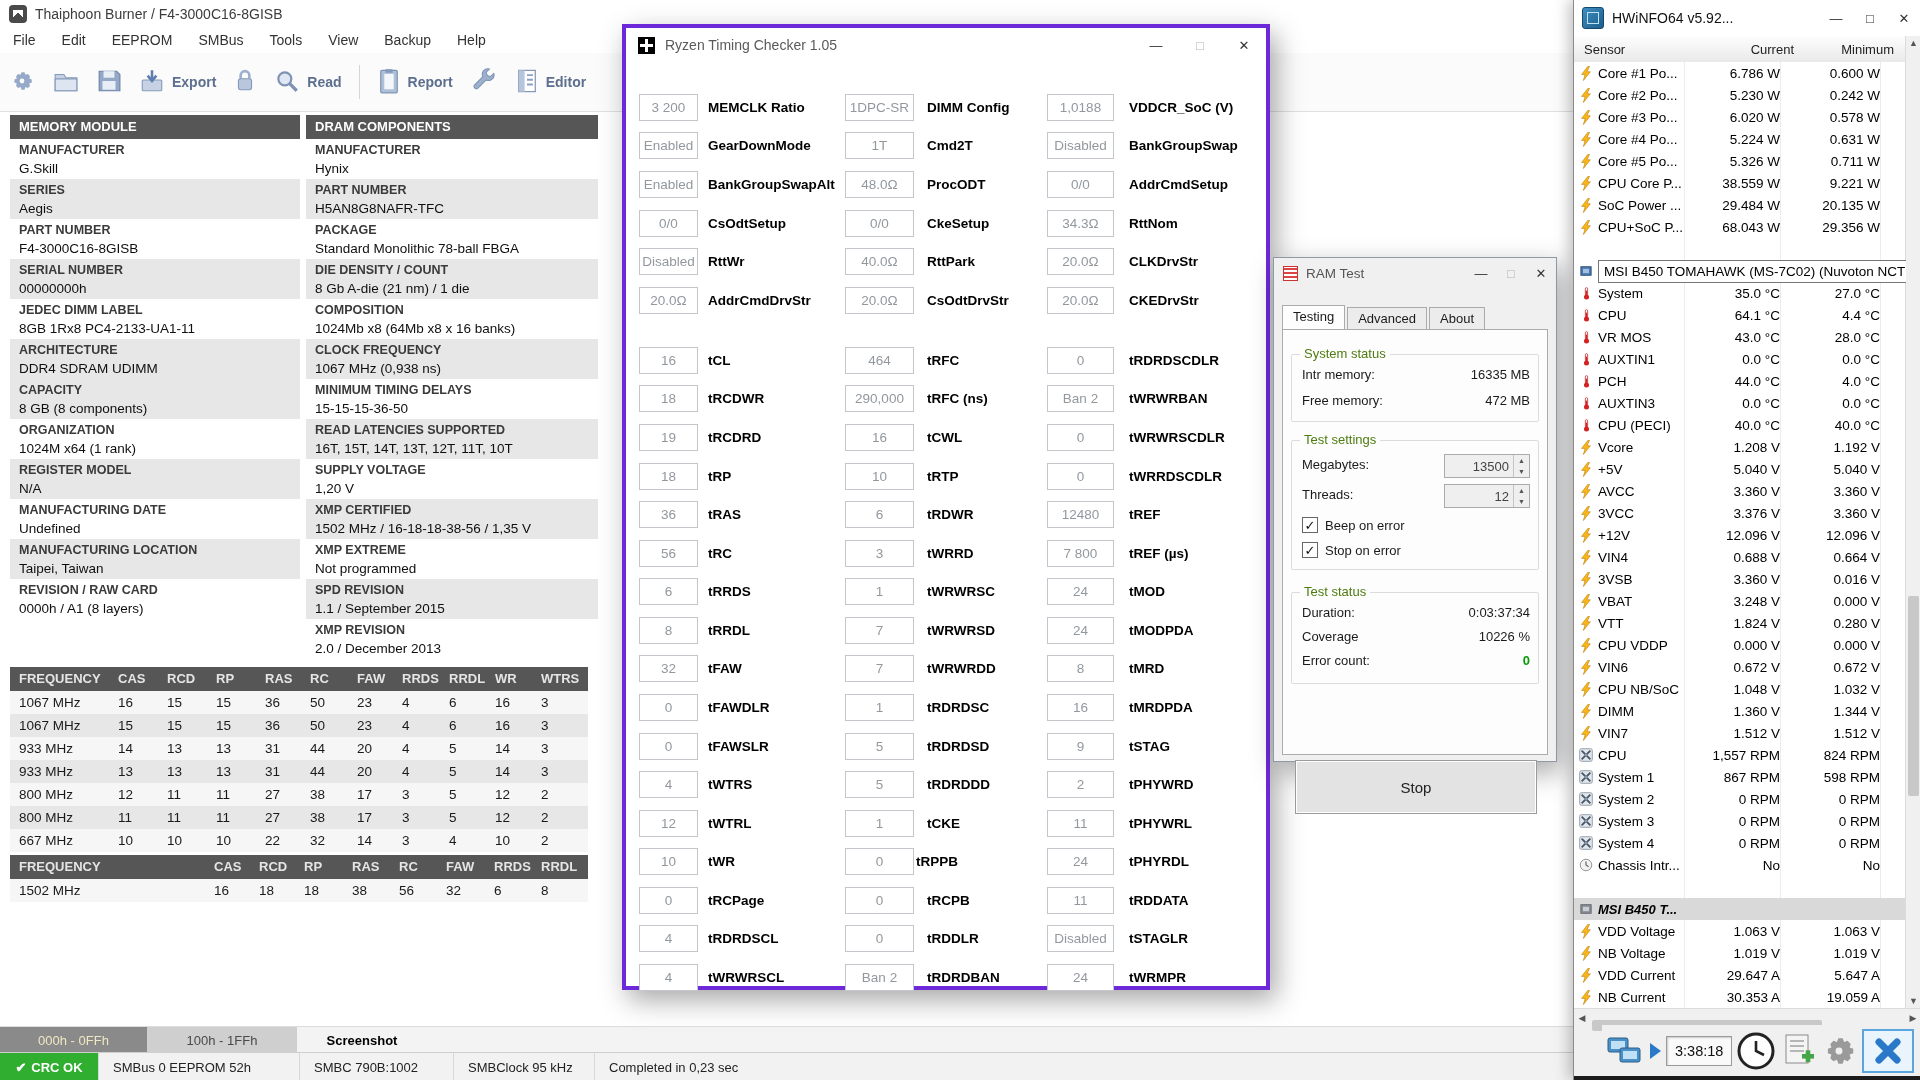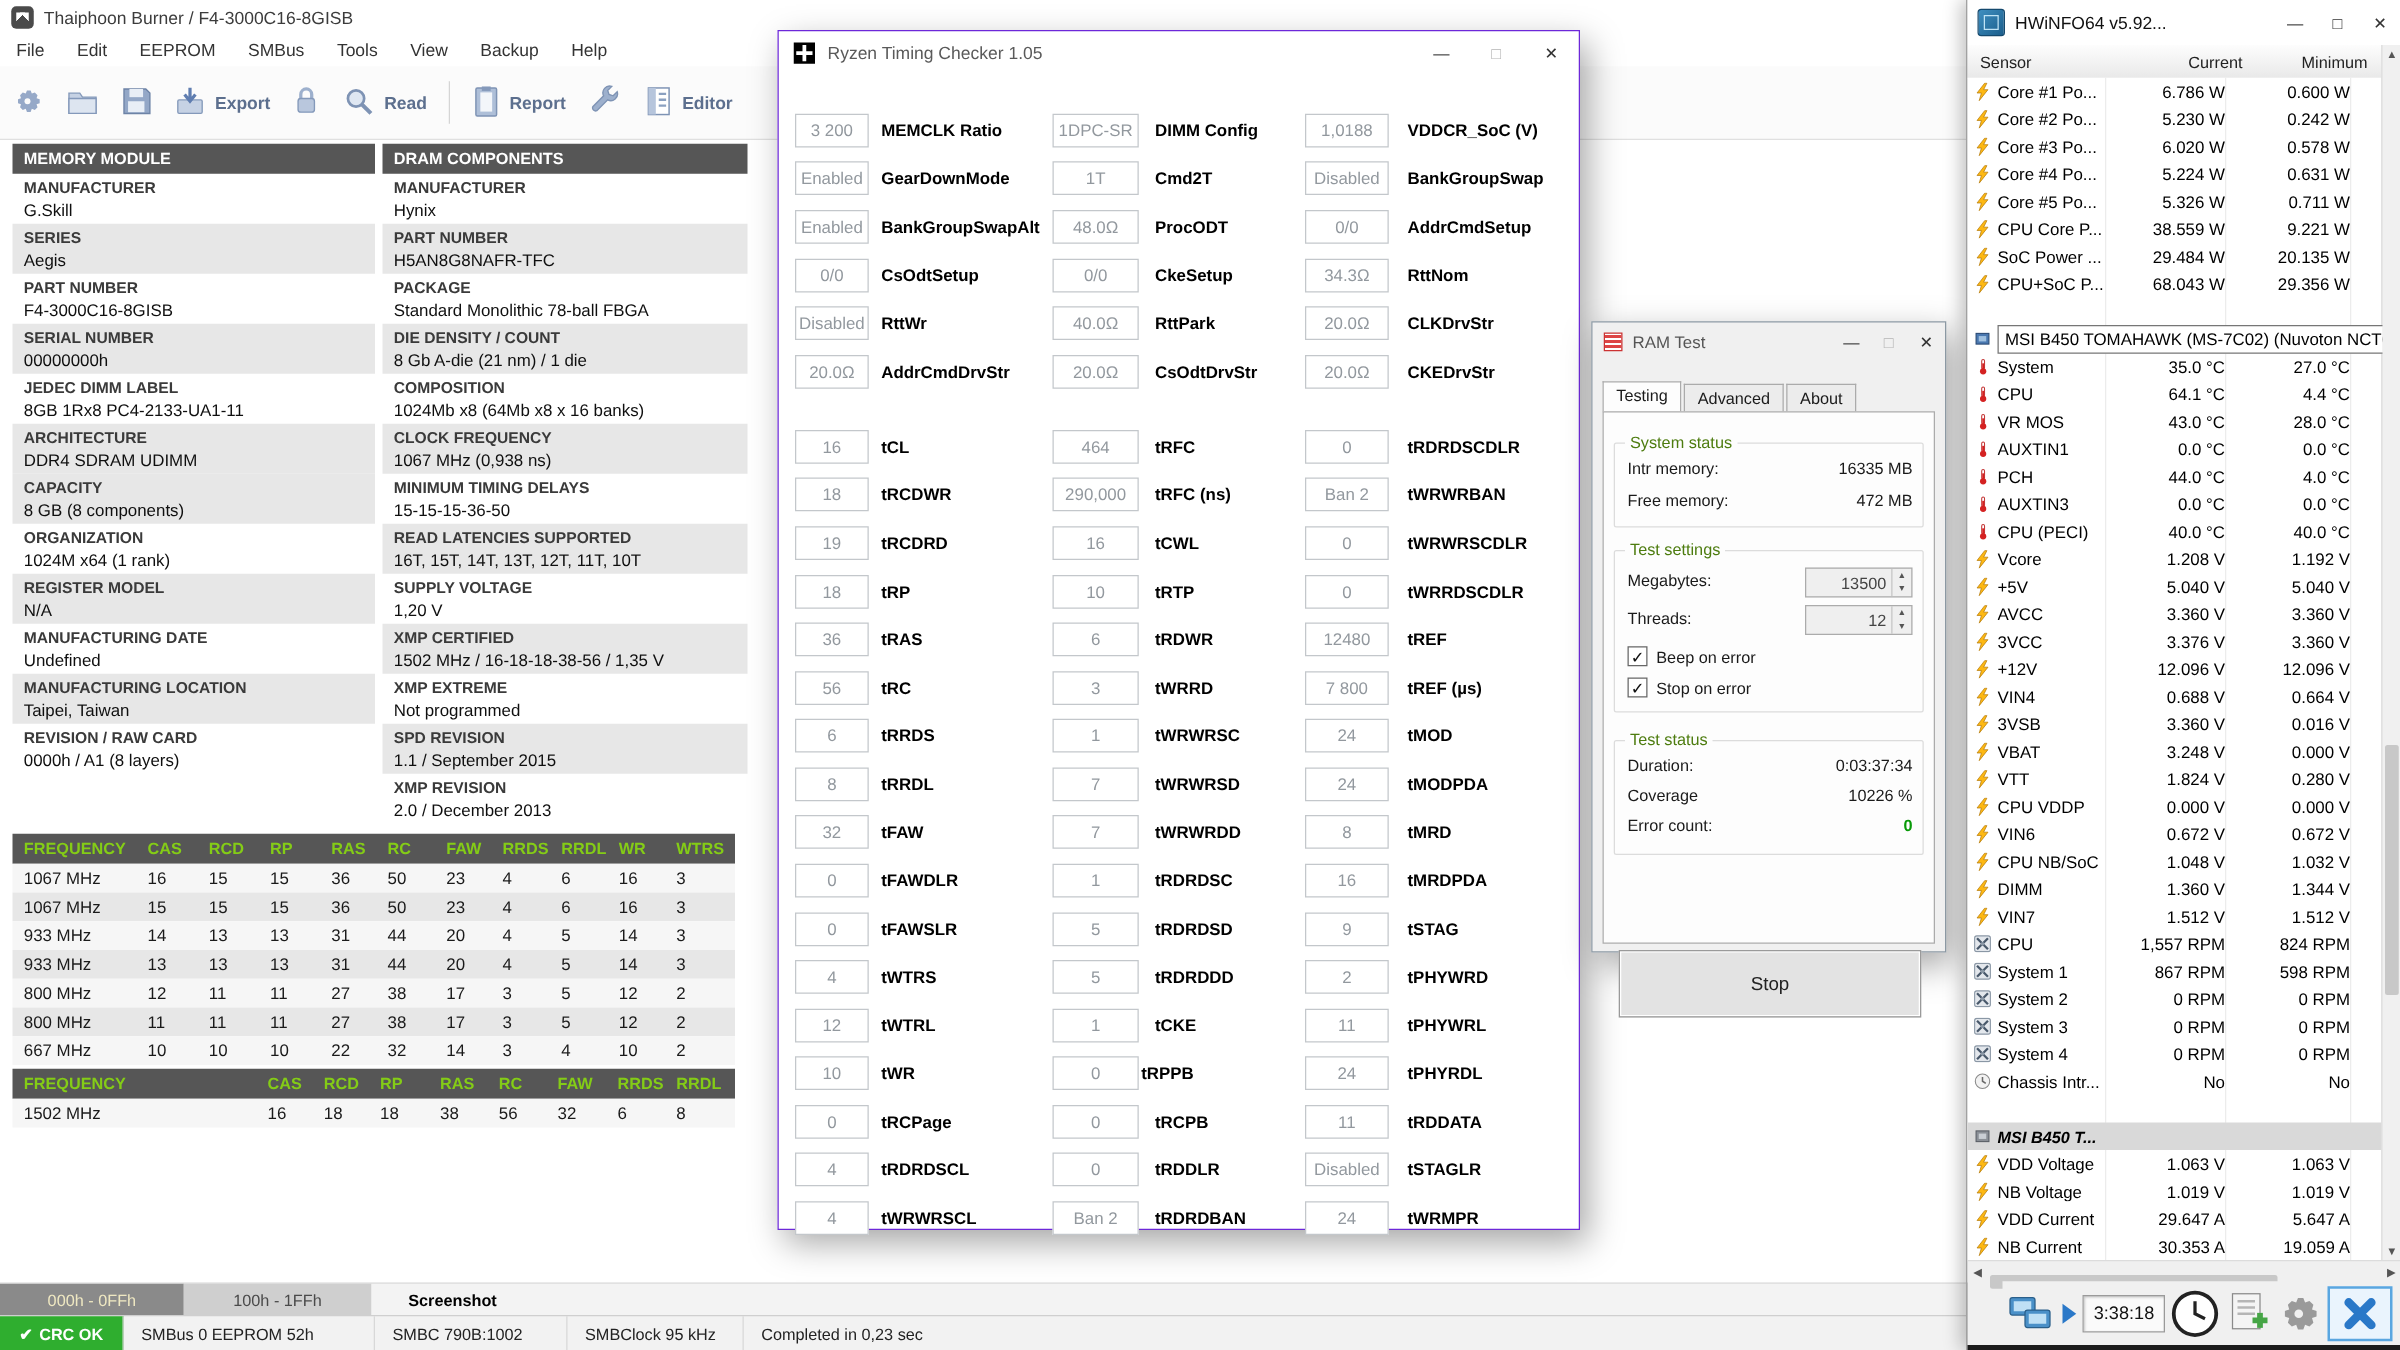--- a/index.html
+++ b/index.html
@@ -23,41 +23,41 @@
   .tsep{width:1px;height:34px;background:#d5d5d5;margin:0 8px;}
 
   
   .col-header{background:#565656;color:#fff;font-weight:bold;font-size:13px;height:24px;line-height:24px;padding:0 9px;}
   .cell{box-sizing:border-box;height:40px;padding:3px 9px 0 9px;}
   .cell.alt{background:#e7e7e7;}
   .cell .lbl{font-weight:bold;font-size:12.5px;color:#3a3a3a;line-height:1.4;white-space:nowrap;}
   .cell .val{font-size:13.5px;color:#0f0f0f;line-height:1.3;white-space:nowrap;}
 
   .ft{position:absolute;left:10px;width:578px;font-size:13.5px;color:#1a1a1a;}
-  .ft-head{display:grid;background:#565656;color:#84cc16;font-weight:bold;height:24px;line-height:24px;font-size:13px;}
+  .ft-head{display:grid;background:#565656;color:#e5e5e5;font-weight:bold;height:24px;line-height:24px;font-size:13px;}
   .ft-row{display:grid;height:23px;line-height:23px;}
   .ft-row.alt{background:#e7e7e7;}
   .ft-row:not(.alt){background:#f6f6f6;}
   .ft-head>div:first-child,.ft-row>div:first-child{padding-left:9px;}
   .g1{grid-template-columns:108px 49px 49px 49px 45px 47px 45px 47px 46px 46px 47px;}
   .g2{grid-template-columns:204px 45px 45px 48px 47px 47px 48px 47px 47px;}
 
   
   #tp-tabs{left:0;top:1026px;width:1573px;height:26px;background:#f3f3f3;border-top:1px solid #dcdcdc;display:flex;font-size:13px;}
   .tp-tab{height:100%;display:flex;align-items:center;justify-content:center;}
   #tab-a{width:147px;background:#8a8a8a;color:#efe8c2;}
   #tab-b{width:150px;background:#cfcfcf;color:#4a4a4a;}
   #tab-c{width:130px;color:#000;font-weight:bold;}
   #tp-status{left:0;top:1052px;width:1573px;height:28px;background:#f2f2f2;border-top:1px solid #cfcfcf;
              display:flex;align-items:stretch;font-size:13px;color:#222;}
   .st-seg{display:flex;align-items:center;padding:0 14px;border-right:1px solid #d8d8d8;}
   #crc{background:#2fae2f;color:#fff;font-weight:bold;width:70px;justify-content:center;gap:5px;}
 
   
-  #rtc{left:622px;top:24px;width:640px;height:958px;background:#fff;border:1px solid #6d28d9;
+  #rtc{left:622px;top:24px;width:640px;height:958px;background:#fff;border:4px solid #6d28d9;
        box-shadow:6px 10px 26px rgba(0,0,0,.35);}
   #rtc-titlebar{position:absolute;left:0;top:0;width:100%;height:34px;display:flex;align-items:center;font-size:14px;color:#5a5a5a;}
   #rtc-ico{width:17px;height:17px;background:#000;margin:0 10px 0 12px;position:relative;}
   #rtc-ico:before{content:"";position:absolute;left:7px;top:2px;width:3px;height:13px;background:#fff;}
   #rtc-ico:after{content:"";position:absolute;left:2px;top:7px;width:13px;height:3px;background:#fff;}
   .winbtns{margin-left:auto;display:flex;}
   .winbtn{width:44px;height:30px;display:flex;align-items:center;justify-content:center;font-size:13px;color:#333;}
   .winbtn.dis{color:#b5b5b5;}
   .rtc-col{position:absolute;}
   .rtc-row{height:38.58px;display:flex;align-items:center;}

